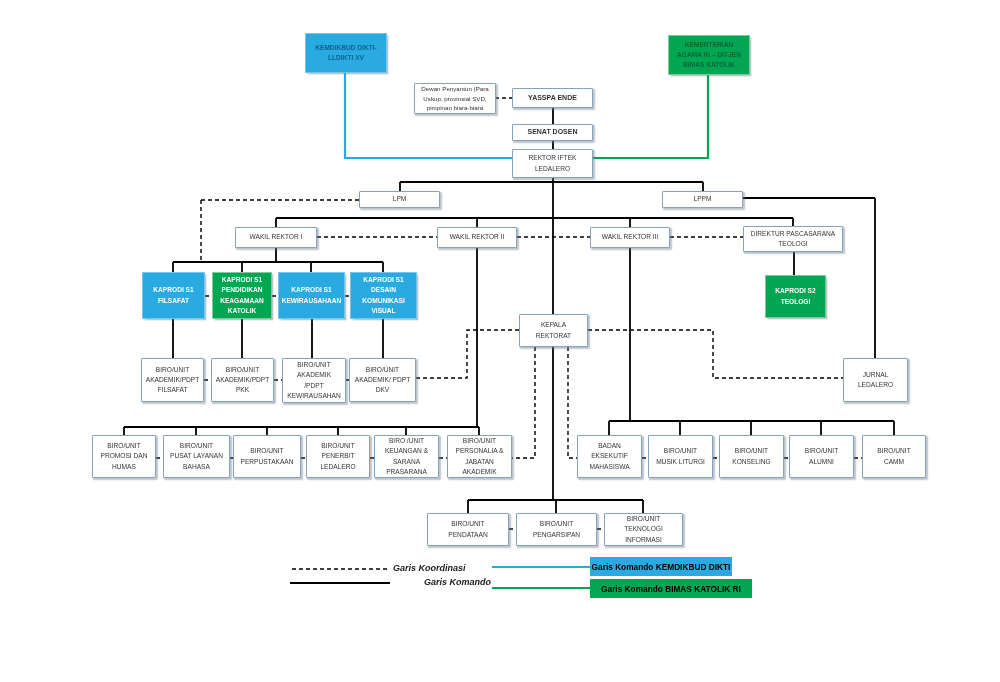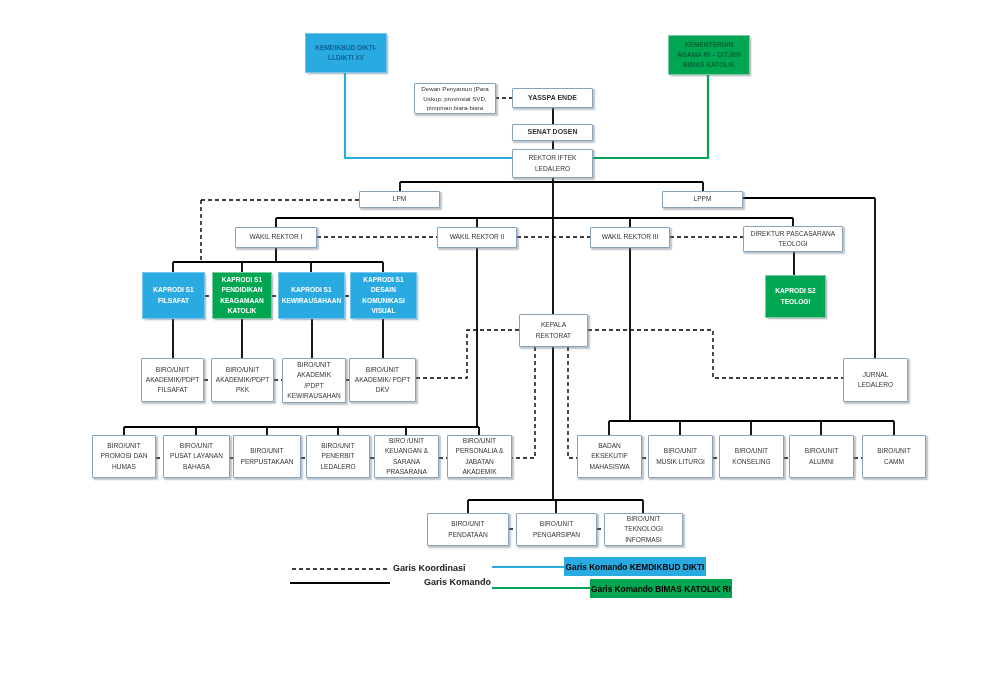--- a/index.html
+++ b/index.html
@@ -13,21 +13,21 @@
          box-shadow:1.5px 1.5px 1.5px rgba(110,125,140,.45);}
   .blue{background:#29ABE2;border:1px solid #74C6EC;color:#fff;font-weight:700;
         box-shadow:1.5px 1.5px 1.5px rgba(110,125,140,.45);}
   .green{background:#00A651;border:1px solid #7CC9A2;color:#fff;font-weight:700;
         box-shadow:1.5px 1.5px 1.5px rgba(110,125,140,.45);}
   .darktext-blue{color:#0E6293;}
   .darktext-green{color:#006837;}
   .bold{font-weight:700;}
   .small{font-size:6.2px;line-height:1.6;}
   .fs7{font-size:7px;}
-  .legend-label{position:absolute;font-size:9px;font-weight:700;color:#1a1a1a;}
+  .legend-label{position:absolute;font-size:9px;font-weight:700;color:#1a1a1a;font-style:italic;}
   .legend-box{position:absolute;display:flex;align-items:center;justify-content:center;
         font-size:8.3px;font-weight:700;color:#000;}
   .legend-box.blue-bg{background:#29ABE2;}
   .legend-box.green-bg{background:#00A651;}
 </style>
 </head>
 <body>
 
 <div id="canvas">
 
@@ -164,16 +164,16 @@
 
   <div class="node white" style="left:427px;top:513px;width:82px;height:33px;">BIRO/UNIT
 PENDATAAN</div>
   <div class="node white" style="left:516px;top:513px;width:81px;height:33px;">BIRO/UNIT
 PENGARSIPAN</div>
   <div class="node white" style="left:604px;top:513px;width:79px;height:33px;">BIRO/UNIT TEKNOLOGI
 INFORMASI</div>
 
   <div class="legend-label" style="left:393px;top:563px;">Garis Koordinasi</div>
   <div class="legend-label" style="left:376px;top:577px;margin-left:48px;">Garis Komando</div>
-  <div class="legend-box blue-bg" style="left:564px;top:557px;width:142px;height:19px;">Garis Komando KEMDIKBUD DIKTI</div>
-  <div class="legend-box green-bg" style="left:590px;top:579px;width:142px;height:19px;">Garis Komando BIMAS KATOLIK RI</div>
+  <div class="legend-box blue-bg" style="left:590px;top:557px;width:142px;height:19px;">Garis Komando KEMDIKBUD DIKTI</div>
+  <div class="legend-box green-bg" style="left:590px;top:579px;width:162px;height:19px;">Garis Komando BIMAS KATOLIK RI</div>
 
 </div>
 
 </body></html>

